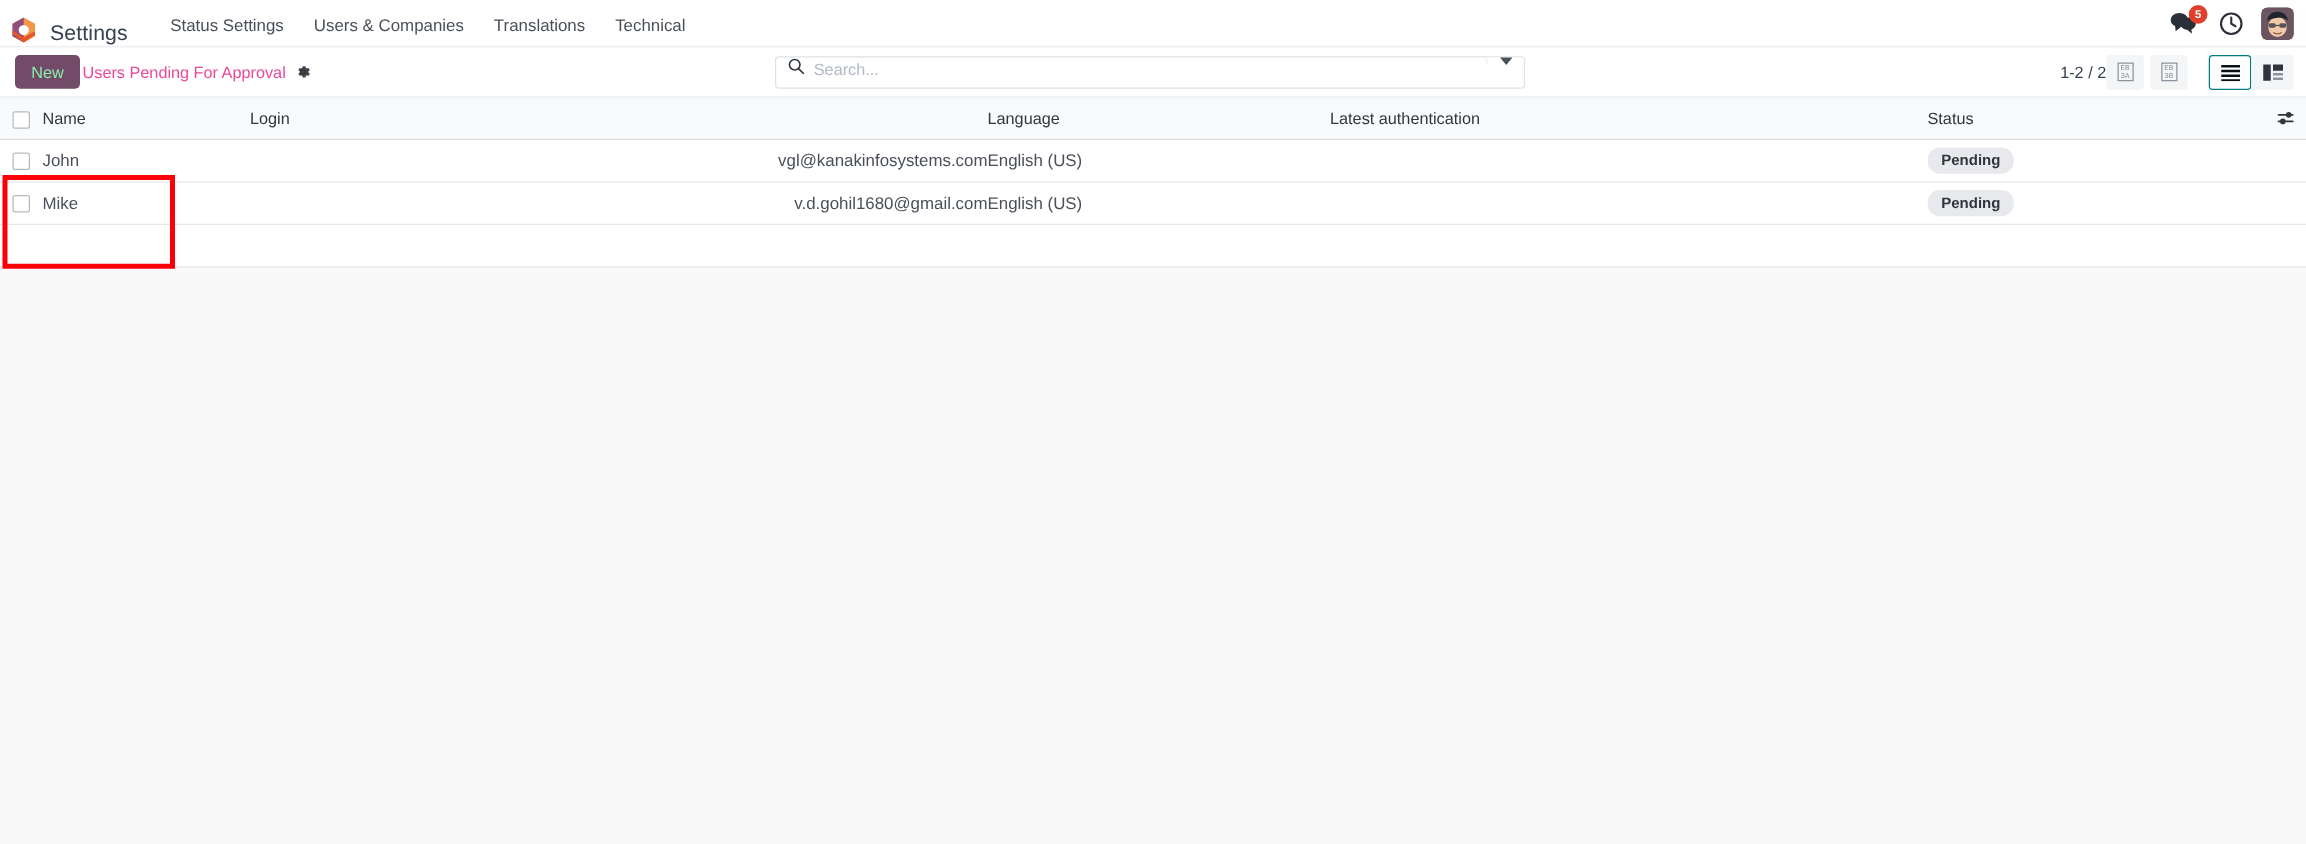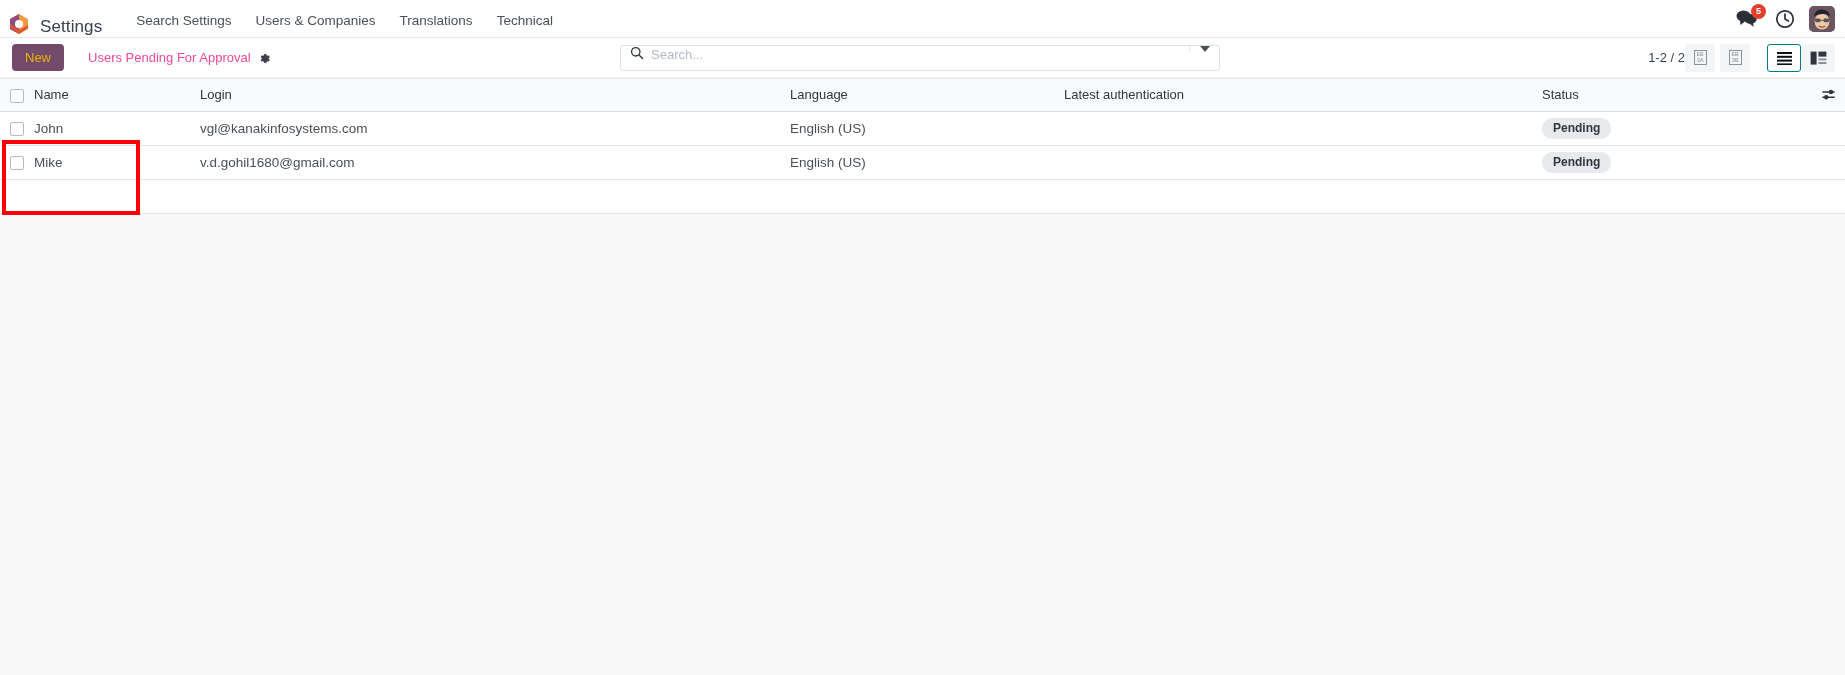--- a/index.html
+++ b/index.html
@@ -83,28 +83,28 @@
     height: 40px;
     background: #ffffff;
     display: flex;
     align-items: center;
     padding: 0 12px;
     position: relative;
     border-bottom: 1px solid #eceef1;
   }
   .btn-new {
     background: #714b67;
-    color: #eab308;
+    color: #86efac;
     border: none;
     border-radius: 4px;
     font-size: 13px;
     padding: 6px 13px;
     cursor: pointer;
     font-family: inherit;
-    margin-right: 24px;
+    margin-right: 2px;
     line-height: 1.2;
   }
   .view-title {
     font-size: 13px;
     color: #ec4899;
     font-weight: 400;
     white-space: nowrap;
   }
   .gear-ico {
     margin-left: 7px;
@@ -228,21 +228,21 @@
     padding: 0;
     height: 34px;
     border-bottom: 1px solid #e4e6e9;
     background: #ffffff;
     white-space: nowrap;
     overflow: hidden;
   }
   tr.filler td { height: 34px; background: #fbfbfb; border-bottom: 1px solid #d8dadd; }
   .col-chk { width: 34px; padding-left: 10px !important; }
   .col-name { width: 166px; }
-  .col-login { width: 590px; }
+  .col-login { width: 590px; text-align: right; }
   .col-lang { width: 274px; }
   .col-auth { width: 478px; }
   .col-status { width: 246px; margin-left: 32px; }
   .col-opt { width: 57px; }
   .chk {
     width: 14px; height: 14px;
     border: 1px solid #b5bac1;
     border-radius: 2px;
     background: #fff;
     display: inline-block;
@@ -288,21 +288,21 @@
       <svg width="24" height="24" viewBox="0 0 24 24">
         <path d="M12 2 L21 7 L21 17 L12 22 L3 17 L3 7 Z" fill="#f19848"></path>
         <path d="M12 2 L3 7 L3 17 L12 22 Z" fill="#8f4e7c"></path>
         <path d="M3 15 L12 22 L21 16 L21 13 L12 18 L3 12 Z" fill="#e4572e"></path>
         <circle cx="12" cy="12" r="4.1" fill="#ffffff"></circle>
       </svg>
     </span>
     <span class="app-name">Settings</span>
 
     <div class="nav-menu">
-      <div class="nav-item">Search Settings</div>
+      <div class="nav-item">Status Settings</div>
       <div class="nav-item">Users &amp; Companies</div>
       <div class="nav-item">Translations</div>
       <div class="nav-item">Technical</div>
     </div>
 
     <div class="nav-right">
       <span class="msg-wrap">
         <svg width="24" height="20" viewBox="0 0 24 20">
           <ellipse cx="8.5" cy="8" rx="7" ry="5.6" fill="#2b2f38"></ellipse>
           <path d="M5 12 L5.5 17 L10 13.4 Z" fill="#2b2f38"></path>

